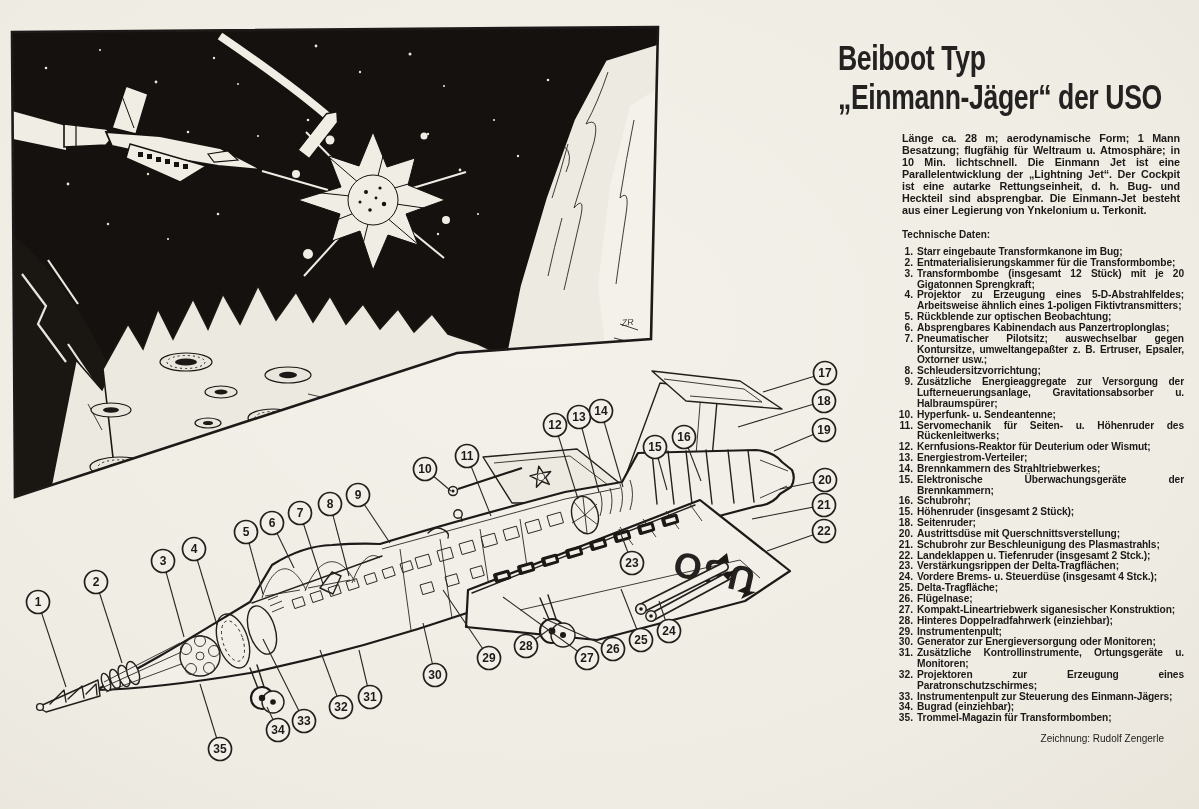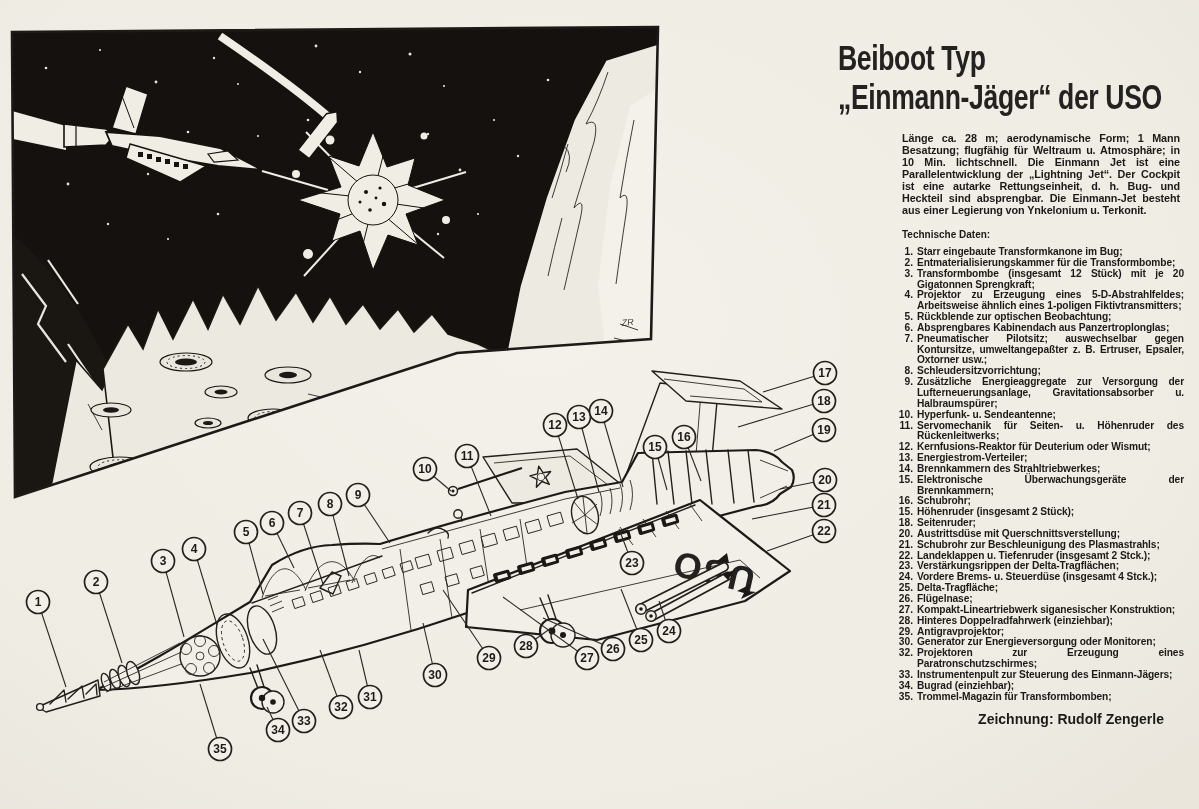--- a/index.html
+++ b/index.html
@@ -19,21 +19,21 @@
   h1.title span{display:block;}
   p.intro{margin:16px 0 0 66px;width:278px;font-size:10.8px;line-height:12px;
           font-weight:700;text-align:justify;letter-spacing:-0.1px;
           -webkit-hyphens:auto;hyphens:auto;}
   h2.tech{margin:13px 0 0 66px;font-size:10px;font-weight:700;}
   ol.tech-list{list-style:none;margin:7px 0 0 56px;padding:0;width:292px;}
   ol.tech-list li{display:flex;font-size:10.2px;line-height:10.85px;font-weight:700;}
   ol.tech-list .num{flex:none;width:21px;text-align:right;padding-right:4px;}
   ol.tech-list .txt{flex:1;text-align:justify;letter-spacing:-0.1px;
                     -webkit-hyphens:auto;hyphens:auto;}
-  .credit{margin:9px 20px 12px 0;text-align:right;font-size:14px;font-weight:700;}
+  .credit{margin:9px 20px 12px 0;text-align:right;font-size:10px;font-weight:400;}
 
   
   .ink{stroke:#221f1c;fill:none;stroke-width:1.4;stroke-linejoin:round;stroke-linecap:round;}
   .ink-thin{stroke:#2a2724;fill:none;stroke-width:0.9;stroke-linejoin:round;}
   .ink-bold{stroke:#1c1a18;fill:none;stroke-width:2.2;stroke-linejoin:round;}
   .paper{fill:#f2efe8;}
   .paper2{fill:#edeae1;}
   .dark{fill:#1b1815;}
   .callout line{stroke:#2a2724;stroke-width:1.1;}
   .callout circle{fill:#f2efe8;stroke:#221f1c;stroke-width:1.7;}
@@ -708,27 +708,31 @@
         <li>
         <span class="num">27.</span>
         <span class="txt">Kompakt-Lineartriebwerk siganesischer Konstruktion;</span>
       </li>
         <li>
         <span class="num">28.</span>
         <span class="txt">Hinteres Doppelradfahrwerk (einziehbar);</span>
       </li>
         <li>
         <span class="num">29.</span>
-        <span class="txt">Antigravprojektor;</span>
+        <span class="txt">Instrumentenpult;</span>
       </li>
         <li>
         <span class="num">30.</span>
         <span class="txt">Generator zur Energieversorgung oder Monitoren;</span>
       </li>
         <li>
+        <span class="num">31.</span>
+        <span class="txt">Zusätzliche Kontrollinstrumente, Ortungsgeräte u. Monitoren;</span>
+      </li>
+        <li>
         <span class="num">32.</span>
         <span class="txt">Projektoren zur Erzeugung eines Paratronschutzschirmes;</span>
       </li>
         <li>
         <span class="num">33.</span>
         <span class="txt">Instrumentenpult zur Steuerung des Einmann-Jägers;</span>
       </li>
         <li>
         <span class="num">34.</span>
         <span class="txt">Bugrad (einziehbar);</span>

